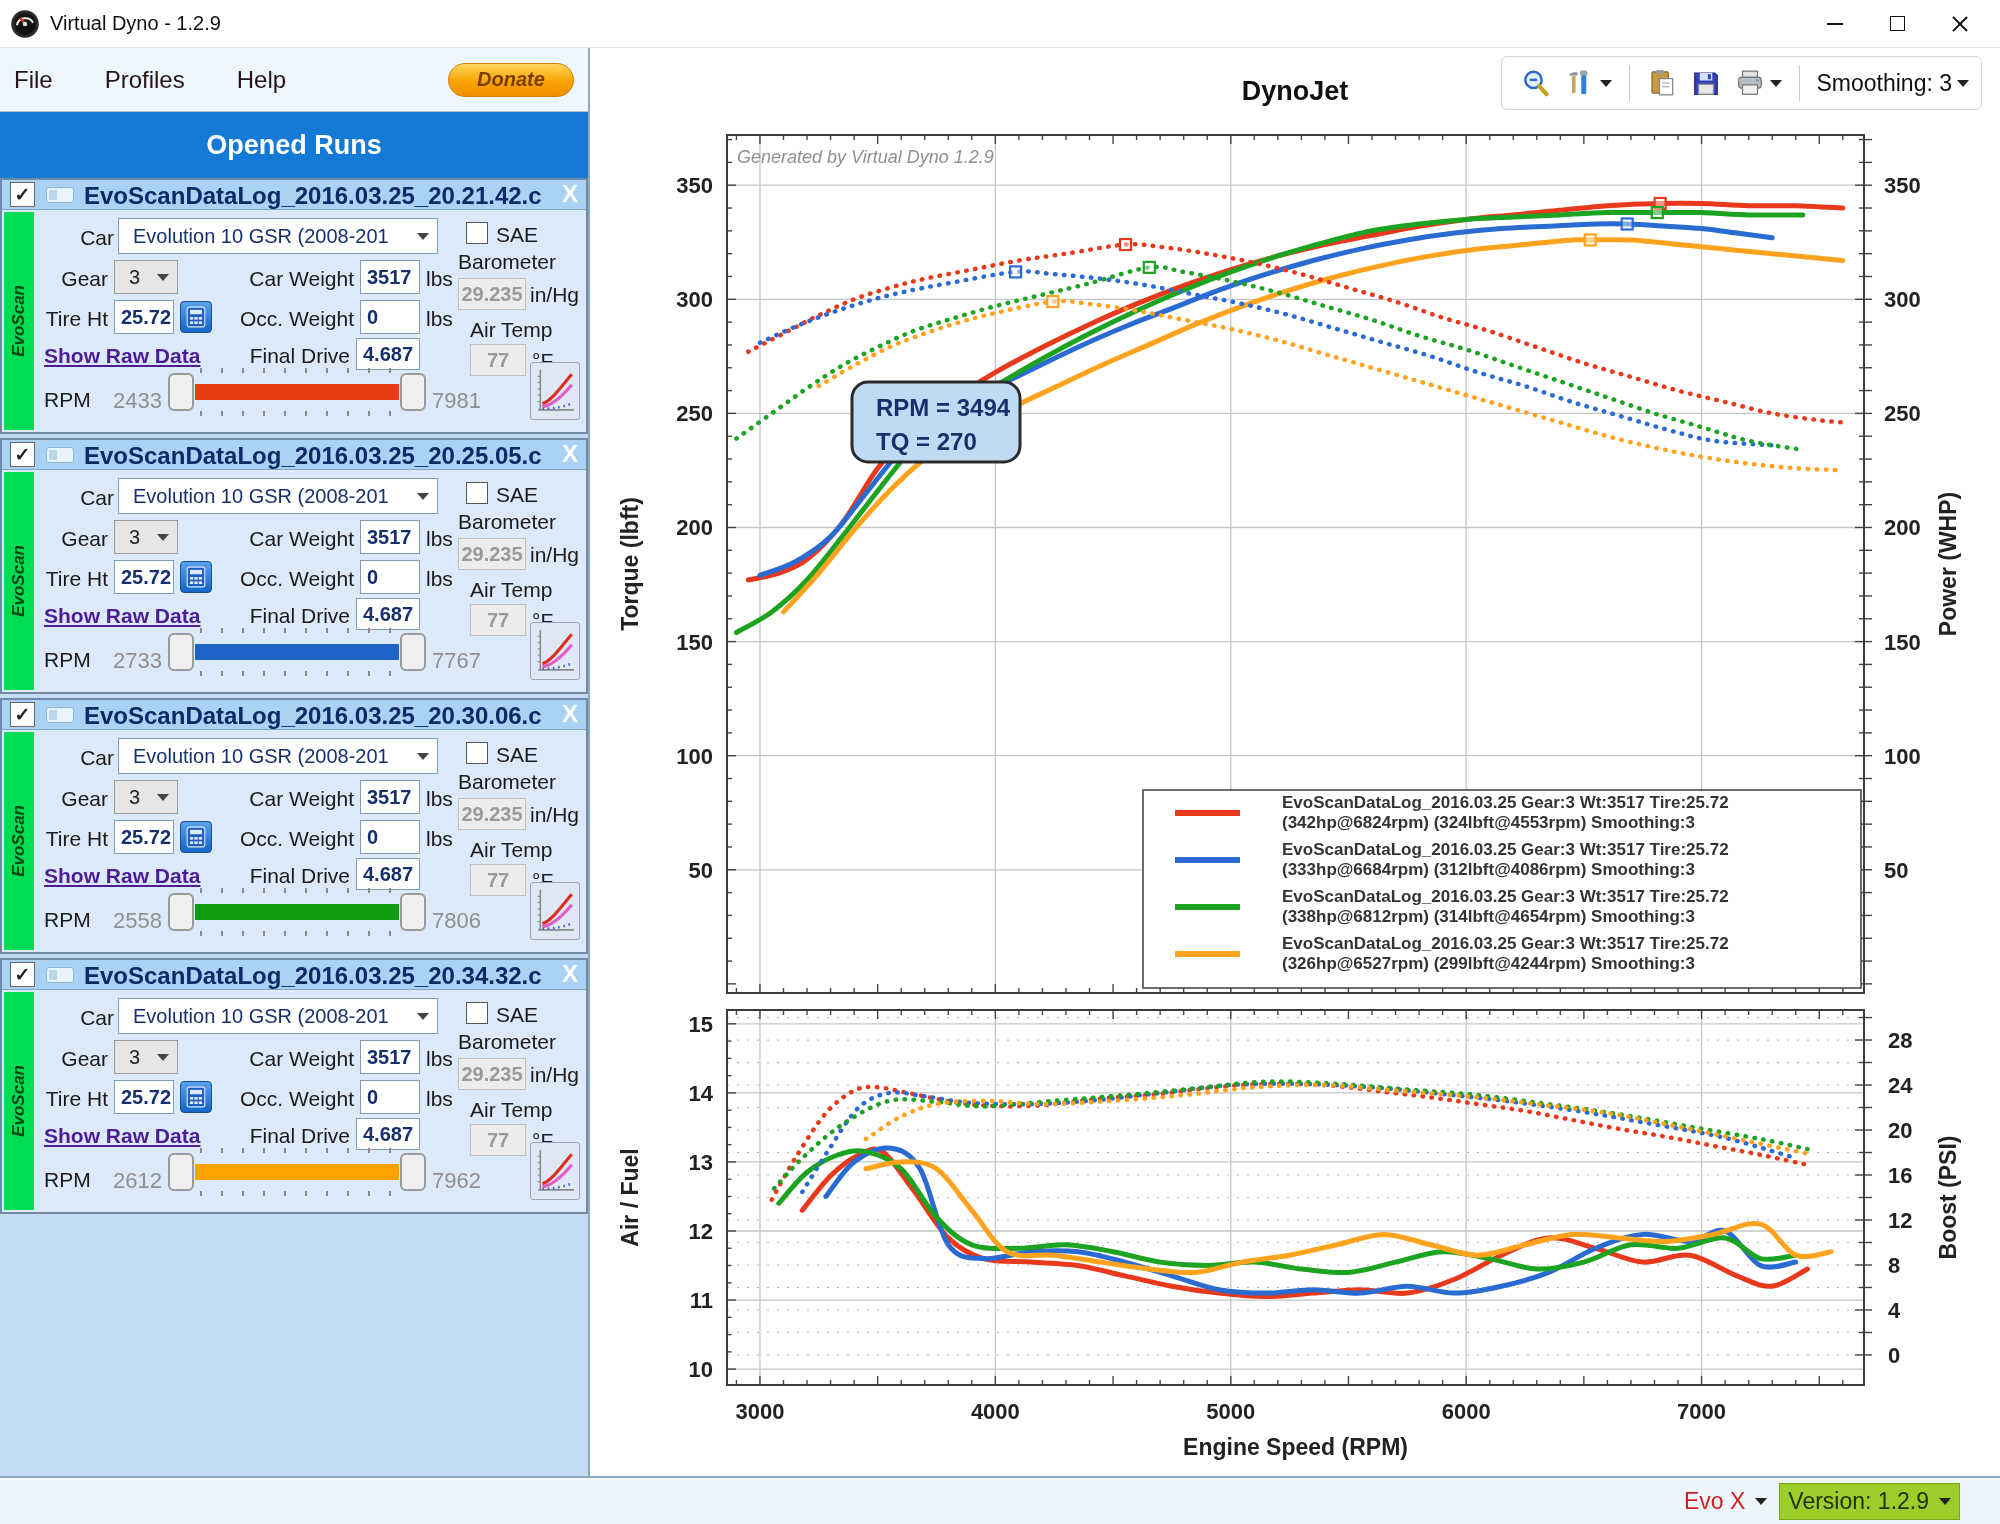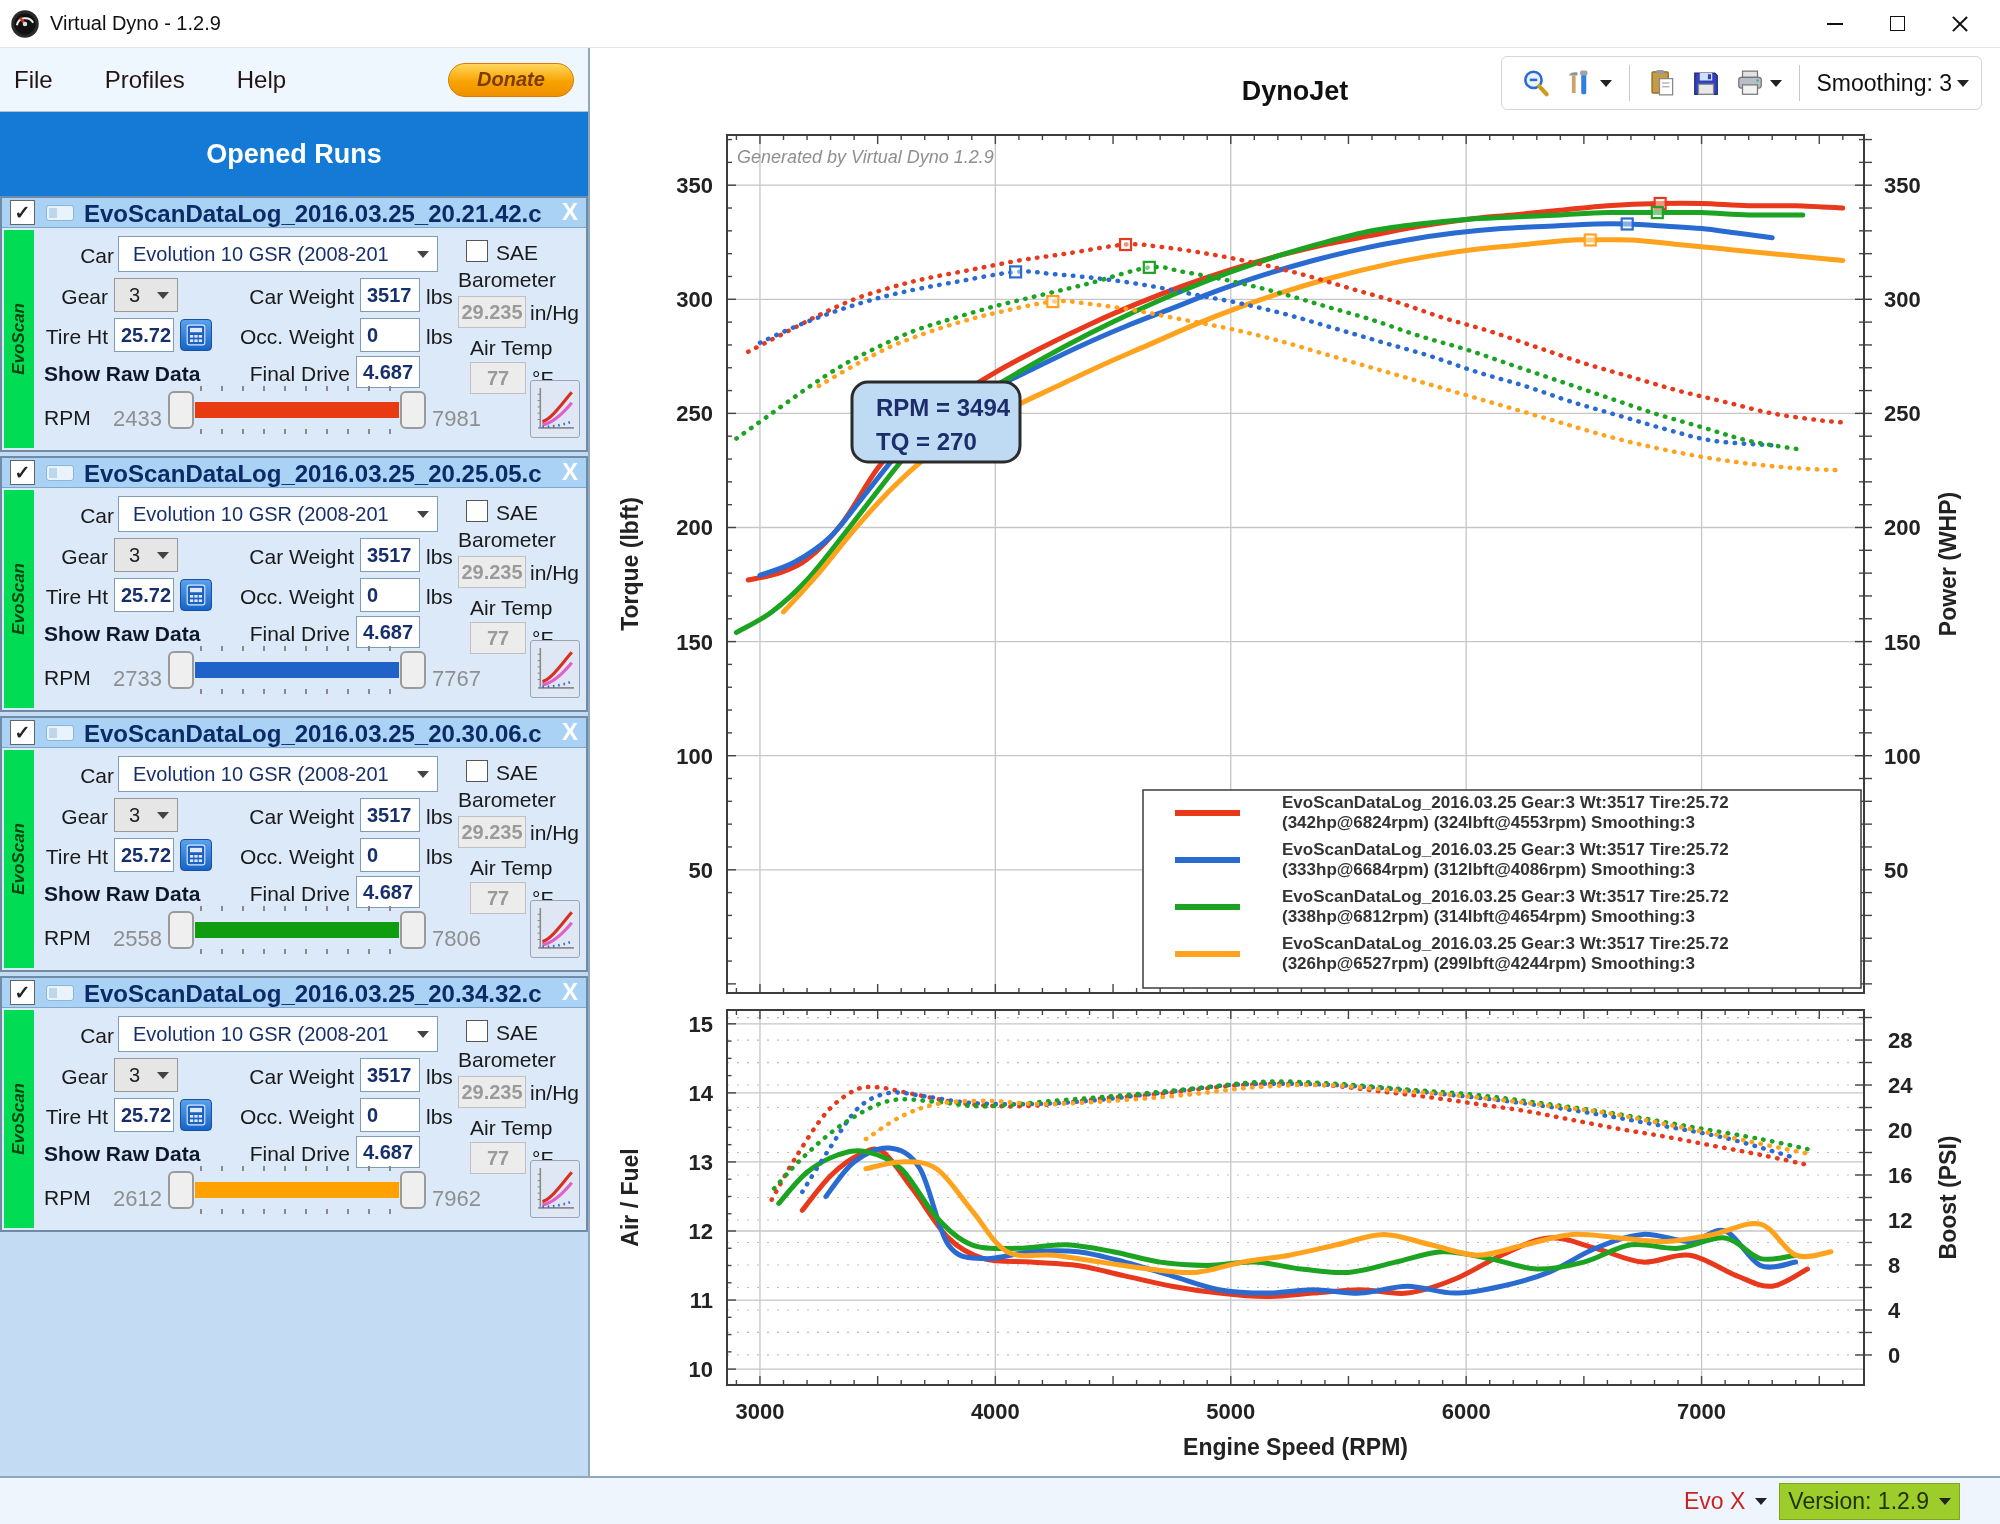--- a/index.html
+++ b/index.html
@@ -20,21 +20,21 @@
 
   .app { display:flex; height:1428px; }
 
   
   .sidebar { width:590px; background:#c3dcf3; border-right:2px solid #8fa8c0; display:flex; flex-direction:column; }
   .menubar { height:64px; background:#eef6fe; border-bottom:1px solid #aebfd0; display:flex; align-items:center; padding:0 14px; }
   .menu-item { font-size:24px; color:#241414; margin-right:52px; cursor:default; }
   .donate-btn { margin-left:auto; width:126px; height:34px; border-radius:17px;
     background:linear-gradient(#ffd75e,#f8a300 55%,#f09000); border:1.5px solid #d87d00;
     color:#7c3c00; font-size:20px; font-weight:bold; font-style:italic; text-align:center; line-height:31px; }
-  .runs-header { height:84px; background:#147ad6; color:#fff; font-size:27px; font-weight:bold;
+  .runs-header { height:66px; background:#147ad6; color:#fff; font-size:27px; font-weight:bold;
     display:flex; align-items:center; justify-content:center; }
 
   .run-panel { position:relative; height:256px; margin-bottom:4px; background:#dce9f9;
     border:2px solid #6f8ba6; }
   .ptitle { height:30px; background:#a9d2f4; border-bottom:1px solid #7fa8cc; display:flex; align-items:center; position:relative; }
   .pcheck { position:absolute; left:8px; top:2px; width:25px; height:25px; background:#fff;
     border:1.5px solid #666; font-size:19px; font-weight:bold; color:#222; text-align:center; line-height:23px; }
   .ptoggle { position:absolute; left:44px; top:7px; width:28px; height:16px; background:#e9f3fc;
     border:1px solid #8fb4d6; border-radius:3px; }
   .ptoggle::before { content:""; position:absolute; left:2px; top:2px; width:8px; height:10px; background:#bcd6ec; }
@@ -49,21 +49,21 @@
   .fl.r { text-align:right; }
   .inp { position:absolute; background:#fff; border:1.5px solid #7f9db9; font-size:20px; font-weight:bold;
     color:#16306e; padding-left:6px; display:flex; align-items:center; }
   .inp.gray { background:#ececec; border-color:#c0c0c0; color:#9a9a9a; justify-content:center; padding-left:0; }
   .sel { position:absolute; background:#fff; border:1.5px solid #7f9db9; font-size:20px;
     color:#16306e; display:flex; align-items:center; padding-left:14px; }
   .sel.gray { background:#e6e6e6; border-color:#999; color:#222; }
   .sel .chev { margin-left:auto; margin-right:8px; width:0; height:0; border-left:6px solid transparent;
     border-right:6px solid transparent; border-top:7px solid #444; }
   .chkbox { position:absolute; width:22px; height:22px; background:#fff; border:1.5px solid #555; }
-  .link { position:absolute; font-size:21px; color:#0f172a; font-weight:bold; }
+  .link { position:absolute; font-size:21px; color:#4c1d95; text-decoration:underline; font-weight:bold; }
   .rpm-num { position:absolute; font-size:22px; color:#8f8f8f; }
   .calc-btn { position:absolute; width:32px; height:32px; border:1px solid #1a50a0; border-radius:4px;
     background:linear-gradient(#5aa0ec,#1565c8); display:flex; align-items:center; justify-content:center; }
   .chart-btn { position:absolute; background:#dfe7f4; border:1.5px solid #9aa4b4; border-radius:3px;
     display:flex; align-items:center; justify-content:center; }
 
   .slider { position:absolute; }
   .sl-ticks { position:absolute; left:32px; right:32px; height:5px;
     background:repeating-linear-gradient(90deg,#8a8a8a 0 2px,transparent 2px 21px); }
   .sl-ticks.top { top:2px; } .sl-ticks.bot { bottom:2px; }

